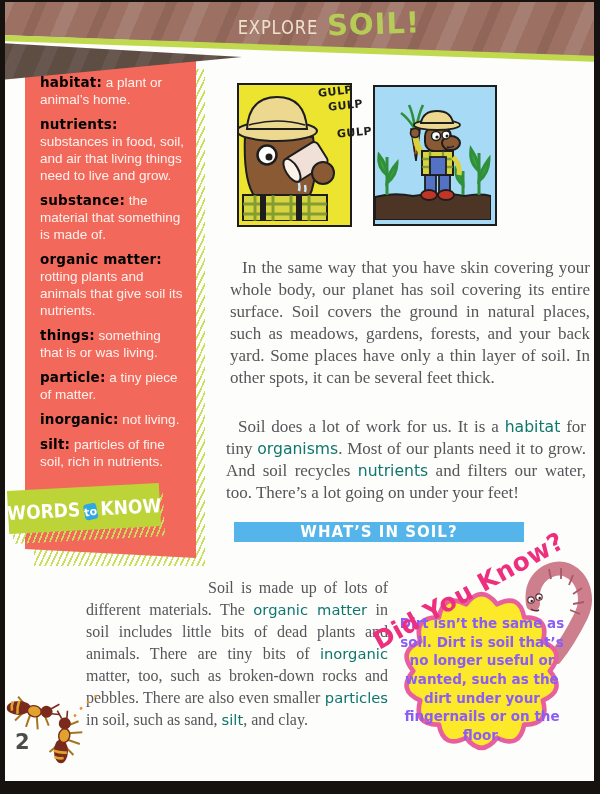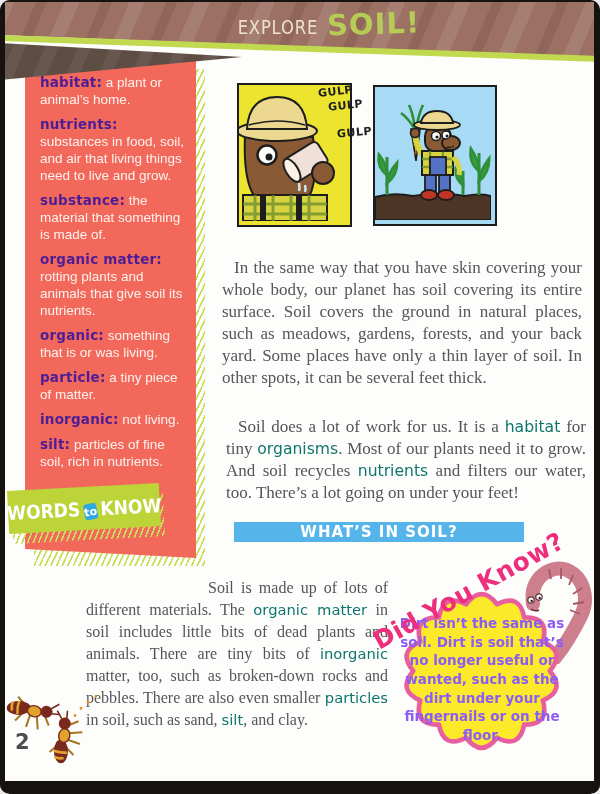--- a/index.html
+++ b/index.html
@@ -1,17 +1,17 @@
 <!DOCTYPE html>
 <html><head>
 <meta charset="utf-8">
 <style>
   html,body{margin:0;padding:0;background:#e9e9e9;}
   .page{position:relative;width:600px;height:794px;background:#fdfdfb;overflow:hidden;
-        font-family:"Liberation Sans",sans-serif;border-radius:10px;}
+        font-family:"Liberation Sans",sans-serif;}
   
   .edge{position:absolute;background:#151210;z-index:40;}
   .edge.top{left:0;top:0;width:600px;height:2px;}
   .edge.left{left:0;top:0;width:5px;height:794px;}
   .edge.right{left:594px;top:0;width:6px;height:794px;}
   .edge.bottom{left:0;top:781px;width:600px;height:13px;}
 
   
   .wood{position:absolute;left:0;top:0;width:600px;height:64px;
         background:#9c7063;
@@ -32,42 +32,42 @@
   
   .stripes{background:repeating-linear-gradient(115deg,#c9de5a 0,#c9de5a 1.7px,rgba(255,255,255,0) 1.7px,rgba(255,255,255,0) 5.1px);}
 
   
   .sidebar-shadow{position:absolute;left:34px;top:69px;width:171px;height:497px;z-index:1;}
   .sidebar{position:absolute;left:25px;top:60px;width:171px;height:498px;background:#f2695c;
         z-index:2;padding:14px 9px 0 15px;box-sizing:border-box;
         clip-path:polygon(0 0,100% 0,100% 100%,0 calc(100% - 9px));}
   .vocab{margin:0 0 8px 0;font-size:13.5px;line-height:17px;color:rgba(255,252,248,.93);
         font-family:"Liberation Sans",sans-serif;}
-  .vocab b{font-family:"DejaVu Sans",sans-serif;font-weight:bold;color:#4c1d95;font-size:13.5px;letter-spacing:.2px;}
+  .vocab b{font-family:"DejaVu Sans",sans-serif;font-weight:bold;color:#000000;font-size:13.5px;letter-spacing:.2px;}
 
   
   .wtk-shadow{position:absolute;left:12px;top:496px;width:152px;height:44px;transform:rotate(-3deg);z-index:2;}
   .wtk{position:absolute;left:8px;top:487px;width:152px;height:43px;background:#bcd437;z-index:3;
         transform:rotate(-3deg);display:flex;align-items:center;justify-content:center;
         font-family:"DejaVu Sans",sans-serif;font-weight:bold;color:#fff;}
   .wtk .w1,.wtk .w2{font-size:19px;letter-spacing:0;transform:scaleX(.9);}
   .wtk .to{display:inline-flex;align-items:center;justify-content:center;width:17px;height:16px;
         background:#2fa8e1;border-radius:3px;font-size:11px;margin:6px 0 0 0;transform:rotate(-8deg);}
 
   
   .panel{position:absolute;border:2px solid #1d1d1d;z-index:3;}
   .panel1{left:237px;top:83px;width:111px;height:140px;background:#ece42e;}
   .panel2{left:373px;top:85px;width:120px;height:137px;background:#a7daf4;}
   .gulp{position:absolute;z-index:4;font-family:"DejaVu Sans",sans-serif;font-weight:bold;
         font-size:11px;color:#1d1d1d;letter-spacing:.5px;}
 
   
   .bodytext{position:absolute;color:#55565a;font-family:"Liberation Serif",serif;
         font-size:17px;line-height:22px;text-align:justify;z-index:3;}
-  .p1{left:222px;top:240px;width:360px;text-indent:12px;}
+  .p1{left:230px;top:240px;width:360px;text-indent:12px;}
   .p2{left:226px;top:399px;width:360px;text-indent:12px;}
   .p3{left:86px;top:561px;width:302px;font-size:16px;text-indent:122px;}
   .gw{font-family:"DejaVu Sans",sans-serif;color:#0f766e;font-size:.92em;}
 
   .section-banner{position:absolute;left:234px;top:522px;width:290px;height:20px;background:#55b4e9;
         z-index:3;display:flex;align-items:center;justify-content:center;color:#fff;
         font-family:"DejaVu Sans",sans-serif;font-weight:bold;font-size:15px;letter-spacing:1px;}
 
   
   .dyk-title{position:absolute;left:368px;top:630px;z-index:12;transform:rotate(-29deg);
@@ -97,21 +97,21 @@
     <span class="t-explore">EXPLORE</span>
     <span class="t-soil">SOIL!</span>
   </div>
 
   <div class="sidebar-shadow stripes"></div>
   <aside class="sidebar">
     <p class="vocab"><b>habitat:</b><span> a plant or animal’s home.</span></p>
     <p class="vocab"><b>nutrients:</b><span> substances in food, soil, and air that living things need to live and grow.</span></p>
     <p class="vocab"><b>substance:</b><span> the material that something is made of.</span></p>
     <p class="vocab"><b>organic matter:</b><span> rotting plants and animals that give soil its nutrients.</span></p>
-    <p class="vocab"><b>organic:</b><span> something that is or was living.</span></p>
+    <p class="vocab"><b>things:</b><span> something that is or was living.</span></p>
     <p class="vocab"><b>particle:</b><span> a tiny piece of matter.</span></p>
     <p class="vocab"><b>inorganic:</b><span> not living.</span></p>
     <p class="vocab"><b>silt:</b><span> particles of fine soil, rich in nutrients.</span></p>
   </aside>
   <div class="wtk-shadow stripes"></div>
   <div class="wtk">
     <span class="w1">WORDS</span>
       <span class="to">to</span>
       <span class="w2">KNOW</span>
   </div>

